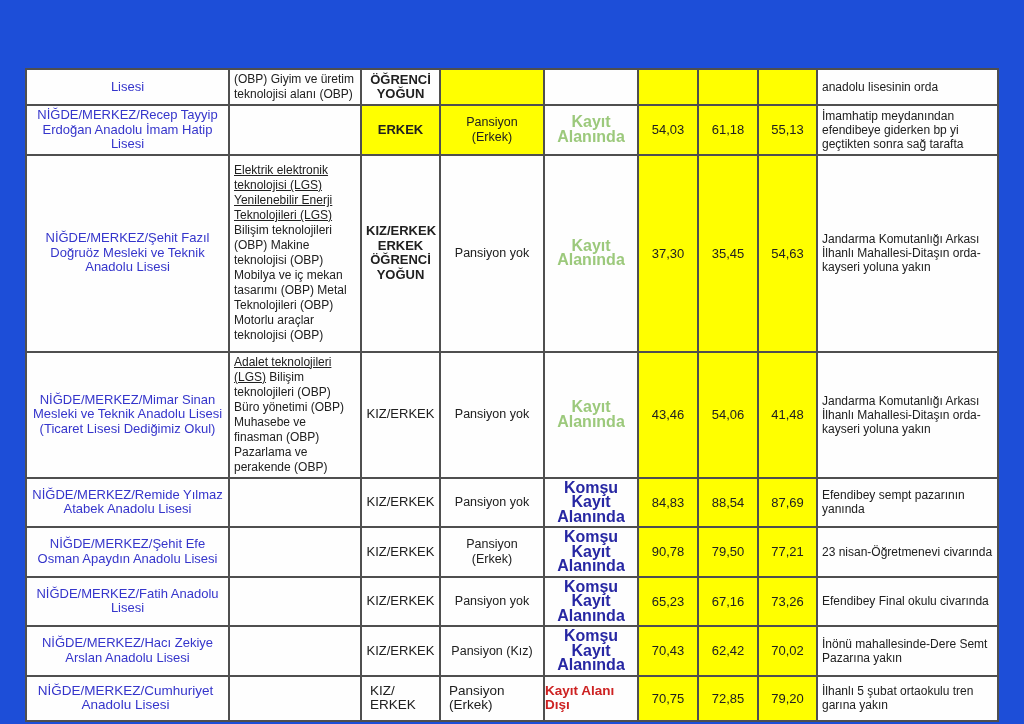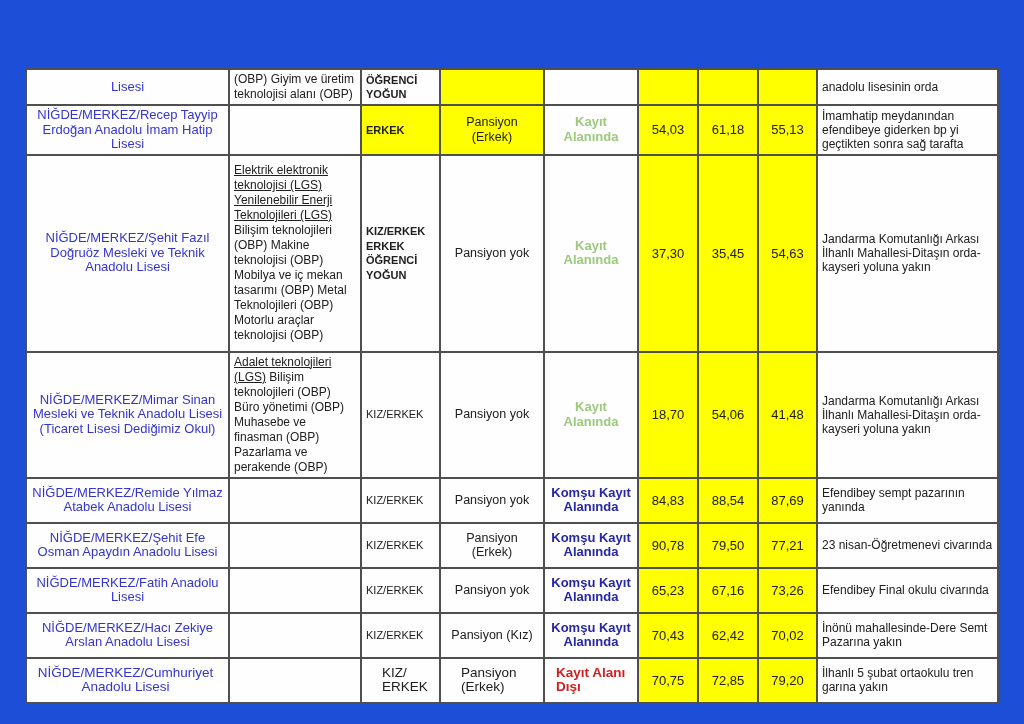--- a/index.html
+++ b/index.html
@@ -10,34 +10,34 @@
        border-collapse:collapse;table-layout:fixed;background:#fefefe;}
   table.schools td{border:2px solid #4f4f4f;vertical-align:middle;
        padding:2px 4px;overflow:hidden;}
   
   col.w1{width:203px}col.w2{width:132px}col.w3{width:79px}
   col.w4{width:104px}col.w5{width:94px}col.w6{width:60px}
   col.w7{width:60px}col.w8{width:59px}col.w9{width:181px}
   
   td.c-school{color:#3535cb;text-align:center;font-size:13px;line-height:14.5px;}
   td.c-prog{font-size:12px;line-height:15px;text-align:left;padding:2px 5px;}
-  td.c-gender{font-size:11px;line-height:14.5px;white-space:pre-line;}
+  td.c-gender{text-align:center;font-size:13px;line-height:14.5px;white-space:pre-line;}
   td.c-pans{text-align:center;font-size:12.5px;line-height:14.5px;white-space:pre-line;}
-  td.c-status{text-align:center;font-size:13px;line-height:14.5px;white-space:pre-line;}
+  td.c-status{text-align:center;font-size:16px;line-height:14.5px;white-space:pre-line;}
   td.c-score{text-align:center;font-size:13px;}
   td.c-loc{text-align:left;font-size:12px;line-height:14px;padding:2px 4px;margin-left:44px;}
   .yl{background:#ffff00;}
   .b{font-weight:bold;}
   .u{text-decoration:underline;}
   .s-in-area{color:#9cc97c;font-weight:bold;}
   .s-neighbor{color:#2727a3;font-weight:bold;}
   .s-out{color:#cd2222;font-weight:bold;}
   tr.row-last td.c-school{text-align:center;font-size:13.5px;padding-left:0;margin-top:27px;}
-  tr.row-last td.c-gender,tr.row-last td.c-pans{text-align:left;font-size:13.5px;padding-left:20px;}
-  tr.row-last td.c-status{text-align:left;font-size:13.5px;padding-left:11px;}
+  tr.row-last td.c-gender,tr.row-last td.c-pans{text-align:left;font-size:13.5px;padding-left:8px;}
+  tr.row-last td.c-status{text-align:left;font-size:13.5px;padding-left:0;}
 </style>
 </head>
 <body>
 
 <div class="page">
   <table class="schools">
     <colgroup>
       <col class="w1">
         <col class="w2">
         <col class="w3">
@@ -85,21 +85,21 @@
           <td class="c-score yl">35,45</td>
           <td class="c-score yl">54,63</td>
           <td class="c-loc">Jandarma Komutanlığı Arkası İlhanlı Mahallesi-Ditaşın orda-kayseri yoluna yakın</td>
         </tr>
         <tr style="height: 113px;">
           <td class="c-school">NİĞDE/MERKEZ/Mimar Sinan Mesleki ve Teknik Anadolu Lisesi (Ticaret Lisesi Dediğimiz Okul)</td>
           <td class="c-prog"><span class="u">Adalet teknolojileri (LGS)</span><span class=""> Bilişim teknolojileri (OBP) Büro yönetimi (OBP) Muhasebe ve finasman (OBP) Pazarlama ve perakende (OBP)</span></td>
           <td class="c-gender">KIZ/ERKEK</td>
           <td class="c-pans">Pansiyon yok</td>
           <td class="c-status s-in-area">Kayıt Alanında</td>
-          <td class="c-score yl">18,70</td>
+          <td class="c-score yl">43,46</td>
           <td class="c-score yl">54,06</td>
           <td class="c-score yl">41,48</td>
           <td class="c-loc">Jandarma Komutanlığı Arkası İlhanlı Mahallesi-Ditaşın orda-kayseri yoluna yakın</td>
         </tr>
         <tr style="height: 45px;">
           <td class="c-school">NİĞDE/MERKEZ/Remide Yılmaz Atabek Anadolu Lisesi</td>
           <td class="c-prog"></td>
           <td class="c-gender">KIZ/ERKEK</td>
           <td class="c-pans">Pansiyon yok</td>
           <td class="c-status s-neighbor">Komşu Kayıt

